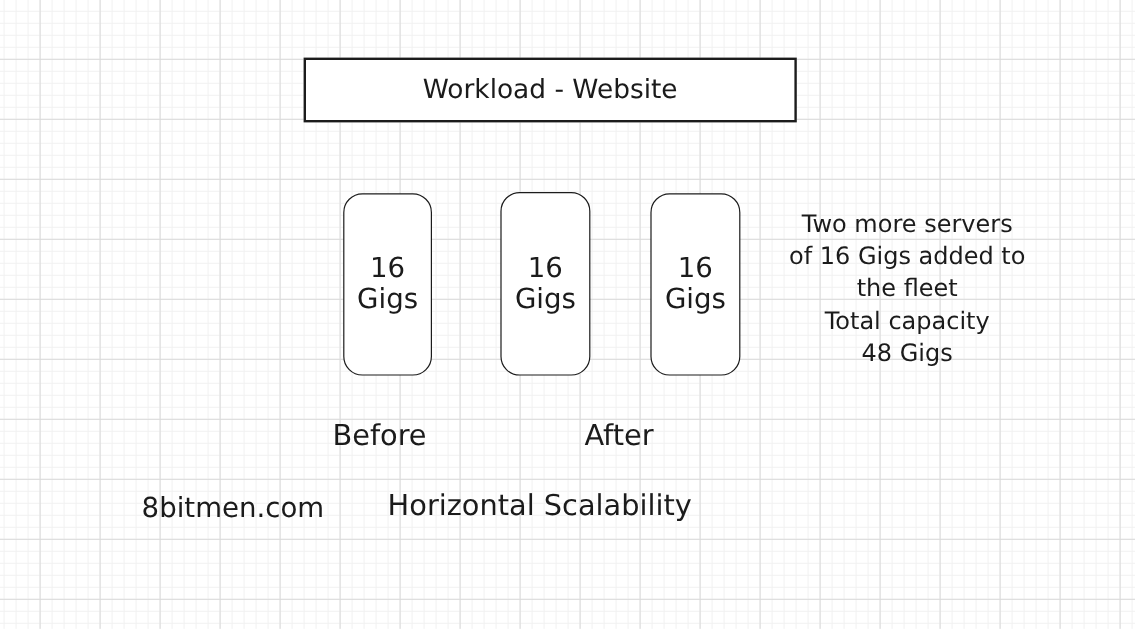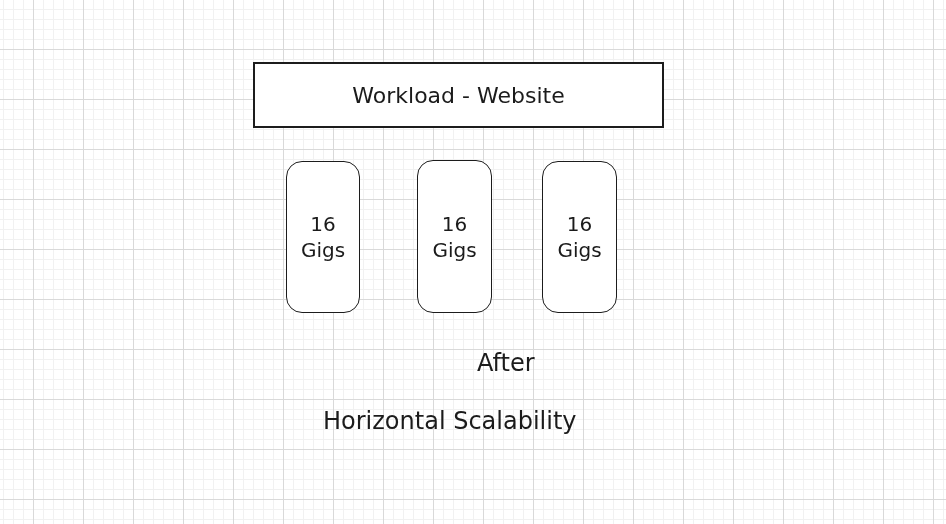--- a/index.html
+++ b/index.html
@@ -25,59 +25,59 @@
       linear-gradient(to right, #f1f1f1 1px, transparent 1px),
       linear-gradient(to bottom, #f1f1f1 1px, transparent 1px);
     background-size: 50px 50px, 50px 50px, 10px 10px, 10px 10px;
     background-position: 33px 0, 0 -1px, 3px 0, 0 -1px;
   }
   .abs { position: absolute; }
   .multiline { white-space: pre-line; }
 
   .workload-box {
     left: 253px;
-    top: 62px;
+    top: 48px;
     width: 411px;
-    height: 66px;
+    height: 54px;
     box-sizing: border-box;
     border: 2px solid #1c1c1c;
     background: #ffffff;
     display: flex;
     align-items: center;
     justify-content: center;
     font-size: 22px;
   }
 
   .server-box {
     box-sizing: border-box;
     border: 1.5px solid #1c1c1c;
     border-radius: 16px;
     background: #ffffff;
     display: flex;
     align-items: center;
     justify-content: center;
     text-align: center;
-    font-size: 20px;
+    font-size: 23px;
     line-height: 26px;
   }
   .server-1 { left: 286px; top: 161px; width: 74px; height: 152px; }
   .server-2 { left: 417px; top: 160px; width: 75px; height: 153px; }
   .server-3 { left: 542px; top: 161px; width: 75px; height: 152px; }
 
   .side-note {
     text-align: center;
     font-size: 20px;
     line-height: 27px;
   }
   .left-note  { left: 35px;  top: 186px; width: 216px; }
   .right-note { left: 644px; top: 173px; width: 224px; }
 
   .phase-label { font-size: 24px; }
   .before-label { left: 277px; top: 349px; }
-  .after-label  { left: 477px; top: 349px; }
+  .after-label  { left: 487px; top: 349px; }
 
   .watermark { left: 118px; top: 411px; font-size: 23px; }
   .caption   { left: 323px; top: 407px; font-size: 24px; }
 </style>
 </head>
 <body>
 
 <div class="canvas">
 
   <div class="abs workload-box">
@@ -93,20 +93,27 @@
     <span class="multiline">16
 Gigs</span>
   </div>
 
   <div class="abs server-box server-3">
     <span class="multiline">16
 Gigs</span>
   </div>
 
 
+  <div class="abs side-note right-note multiline">Two more servers
+of 16 Gigs added to
+the fleet
+Total capacity
+48 Gigs</div>
 
+  <div class="abs phase-label before-label">Before</div>
 
   <div class="abs phase-label after-label">After</div>
 
+  <div class="abs watermark">8bitmen.com</div>
 
   <div class="abs caption">Horizontal Scalability</div>
 
 </div>
 
 </body></html>

